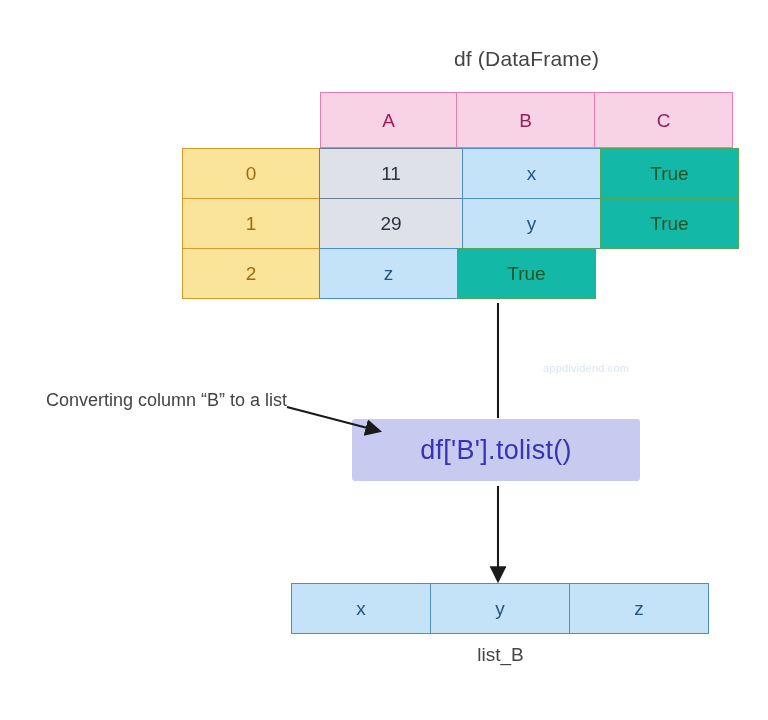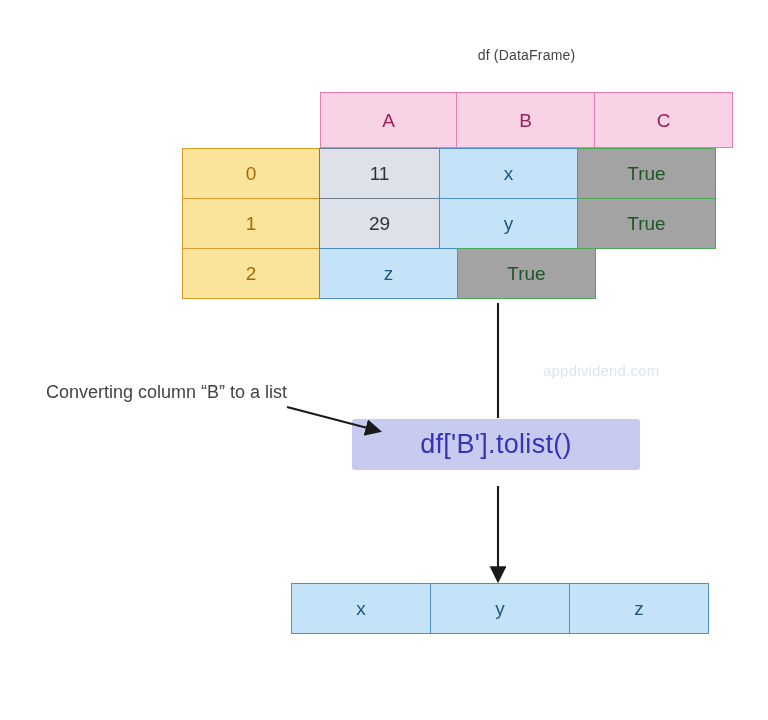--- a/index.html
+++ b/index.html
@@ -22,21 +22,21 @@
     height: 720px;
   }
 
   
   .df-title {
     position: absolute;
     left: 318px;
     top: 47px;
     width: 417px;
     text-align: center;
-    font-size: 14px;
+    font-size: 21px;
     color: #444444;
     letter-spacing: 0.2px;
     white-space: nowrap;
   }
 
   
   .df-table {
     position: absolute;
     left: 182px;
     top: 92px;
@@ -73,21 +73,21 @@
     width: 138px;
     height: 51px;
     background: #f9e49a;
     border: 1px solid #d79a2b;
     color: #a9660d;
     margin-top: -1px;
   }
   .df-row.r0 .idx-cell { margin-top: 0; }
 
   .a-cell {
-    width: 121px;
+    width: 144px;
     height: 51px;
     background: #dee2e8;
     border: 1px solid #6a7d93;
     color: #2c3340;
     margin-left: -1px;
     margin-top: -1px;
   }
   .df-row.r0 .a-cell { margin-top: 0; }
 
   .b-cell {
@@ -97,21 +97,21 @@
     border: 1px solid #4b8fc4;
     color: #23577f;
     margin-left: -1px;
     margin-top: -1px;
   }
   .df-row.r0 .b-cell { margin-top: 0; }
 
   .c-cell {
     width: 139px;
     height: 51px;
-    background: #a3a3a3;
+    background: #14b8a6;
     border: 1px solid #4fa855;
     color: #1f5526;
     margin-left: -1px;
     margin-top: -1px;
   }
   .df-row.r0 .c-cell { margin-top: 0; }
 
   
   #arrows {
     position: absolute;
@@ -119,43 +119,43 @@
     width: 768px;
     height: 720px;
     pointer-events: none;
   }
 
   
   .watermark {
     position: absolute;
     left: 543px;
     top: 362px;
-    font-size: 15px;
+    font-size: 11px;
     color: #dbe6f2;
     white-space: nowrap;
     letter-spacing: 0.2px;
   }
 
   
   .annotation {
     position: absolute;
     left: 46px;
-    top: 382px;
+    top: 390px;
     font-size: 18px;
     color: #444444;
     white-space: nowrap;
   }
 
   
   .code-box {
     position: absolute;
     left: 352px;
     top: 419px;
     width: 288px;
-    height: 51px;
+    height: 62px;
     background: #c8cbf0;
     border-radius: 3px;
     display: flex;
     align-items: center;
     justify-content: center;
   }
   .code-text {
     font-size: 27px;
     color: #3633b5;
     white-space: nowrap;
@@ -238,20 +238,21 @@
 
   <div class="code-box">
     <span class="code-text">df['B'].tolist()</span>
   </div>
 
   <div class="list-box">
     <div class="list-cell first">x</div>
     <div class="list-cell">y</div>
     <div class="list-cell">z</div>
   </div>
+  <div class="list-label">list_B</div>
 
   <svg id="arrows" viewBox="0 0 768 720" xmlns="http://www.w3.org/2000/svg">
     <defs>
       <marker id="ah" markerWidth="9" markerHeight="9" refX="6.5" refY="4" orient="auto" markerUnits="strokeWidth">
         <path d="M0,0 L8,4 L0,8 z" fill="#1a1a1a"></path>
       </marker>
     </defs>
 
     <line x1="498" y1="303" x2="498" y2="418" stroke="#1a1a1a" stroke-width="2.1"></line>
 

